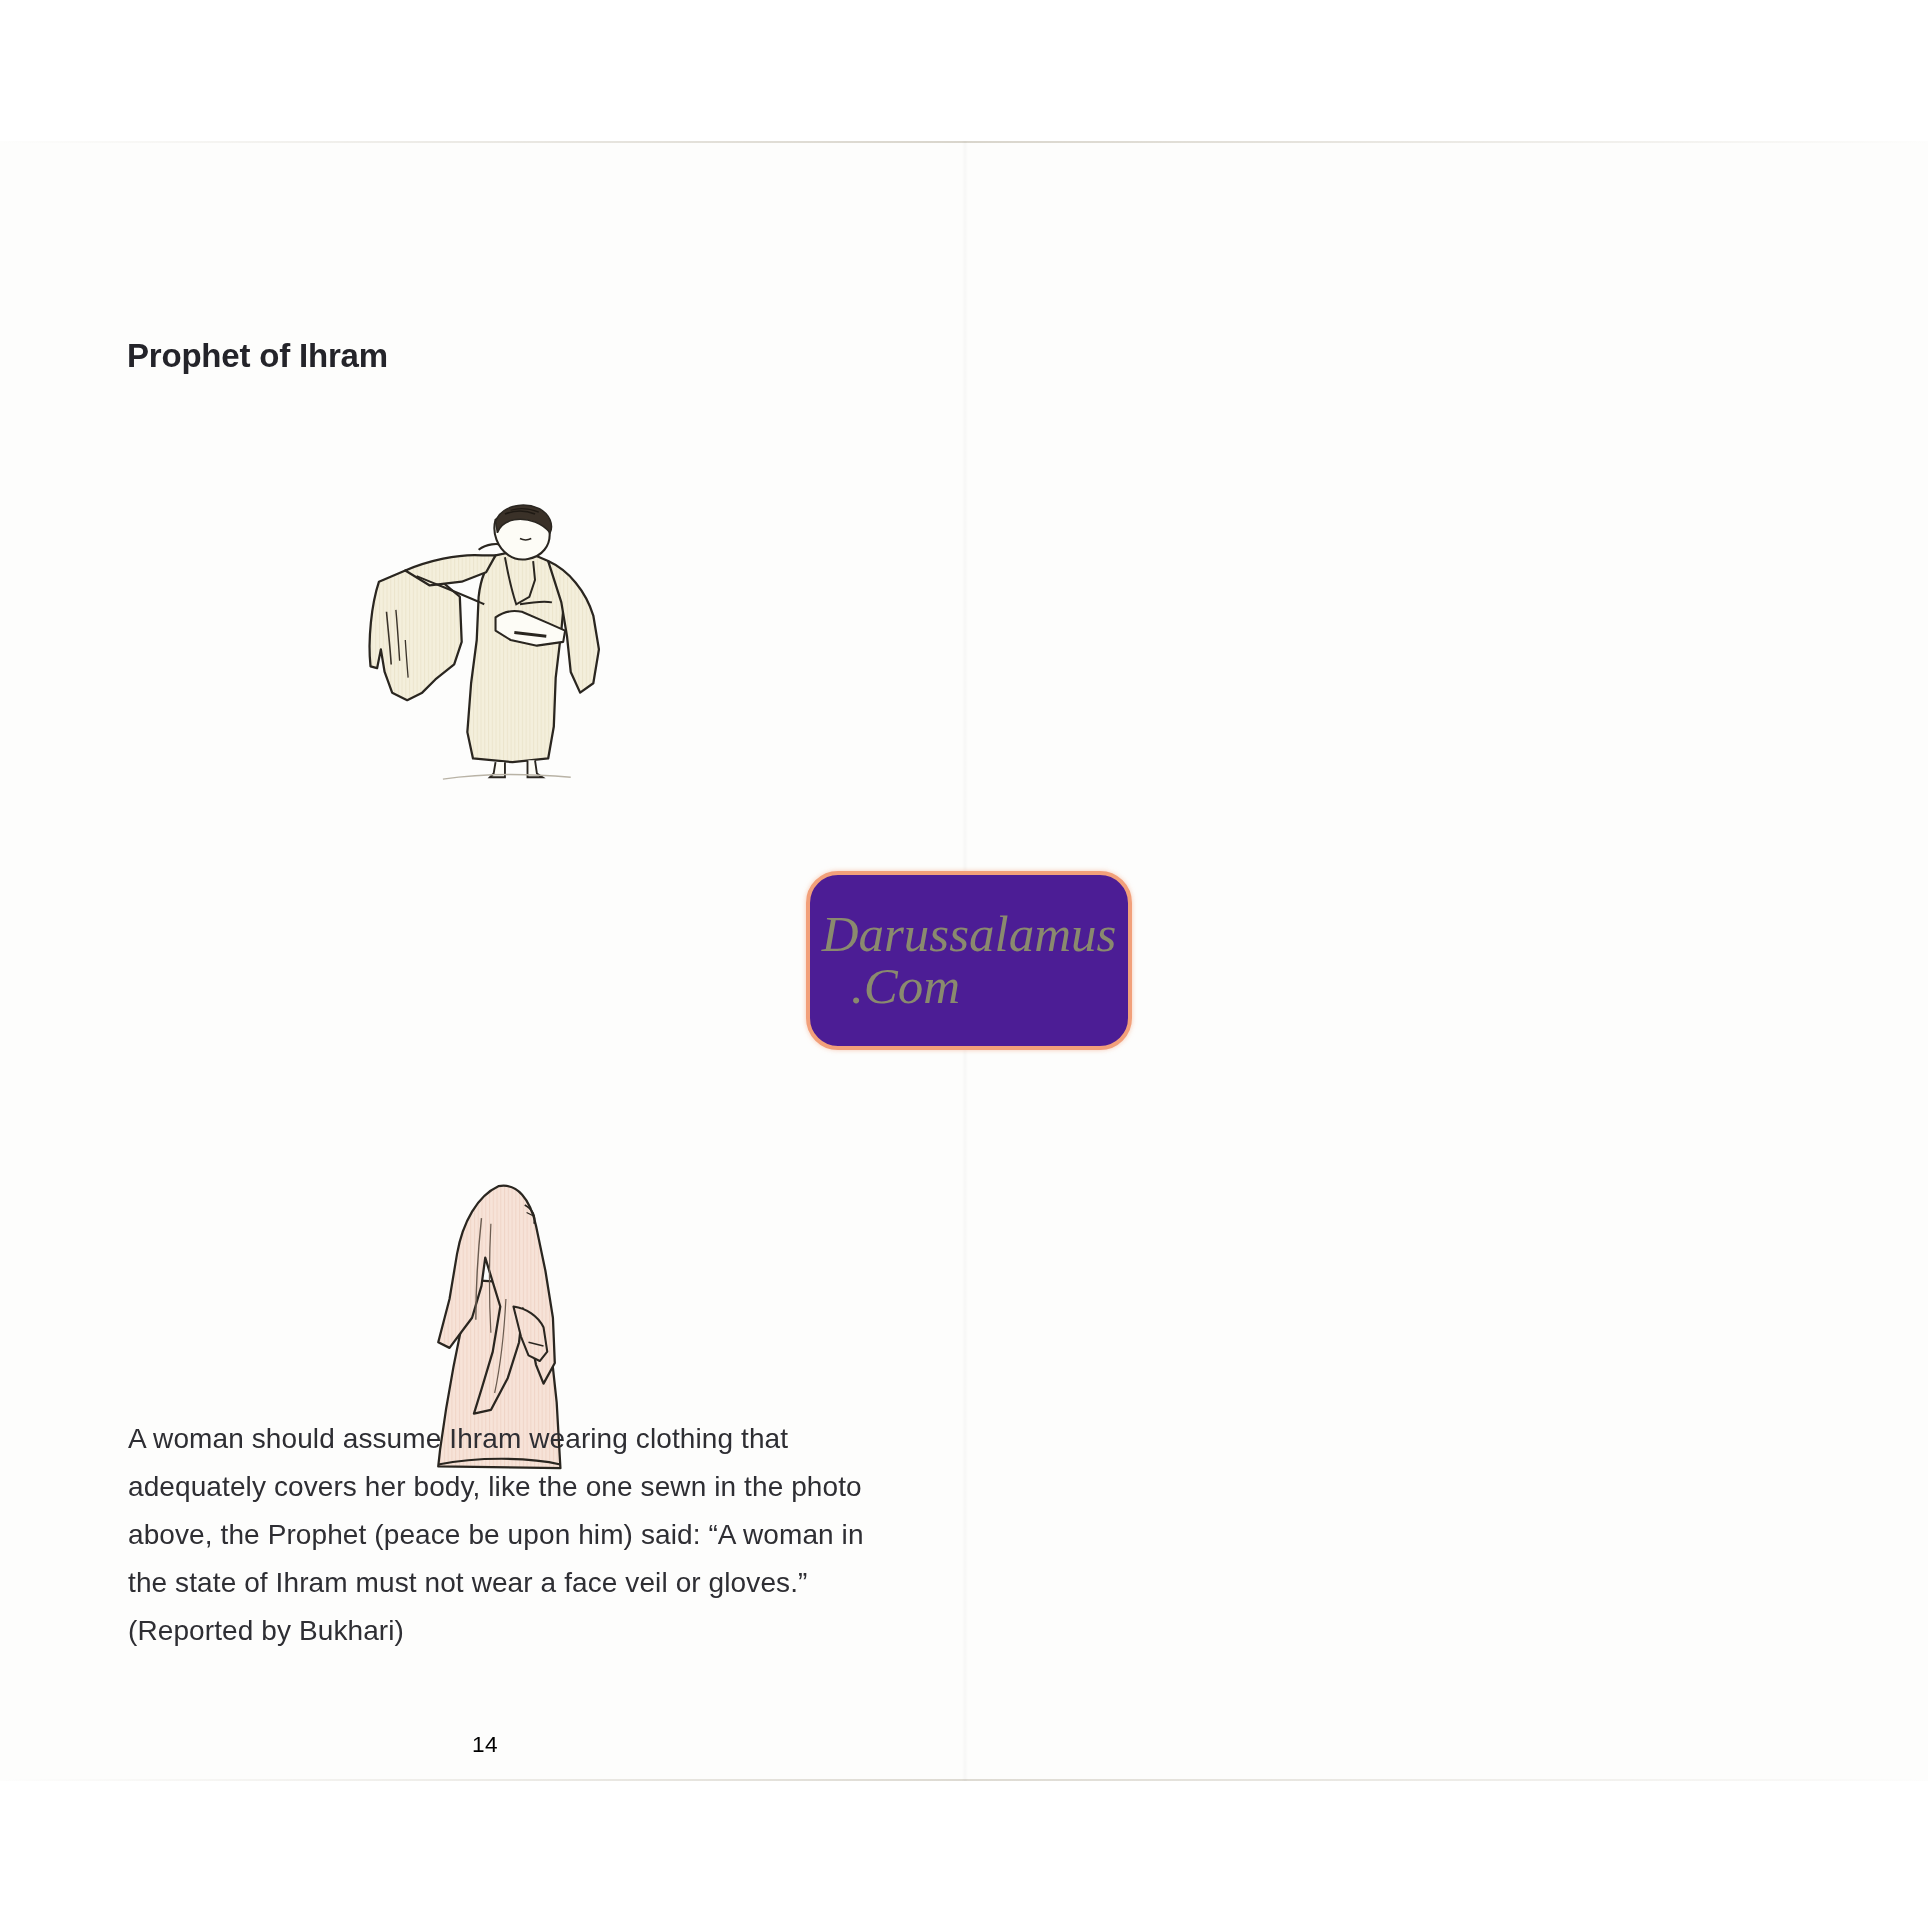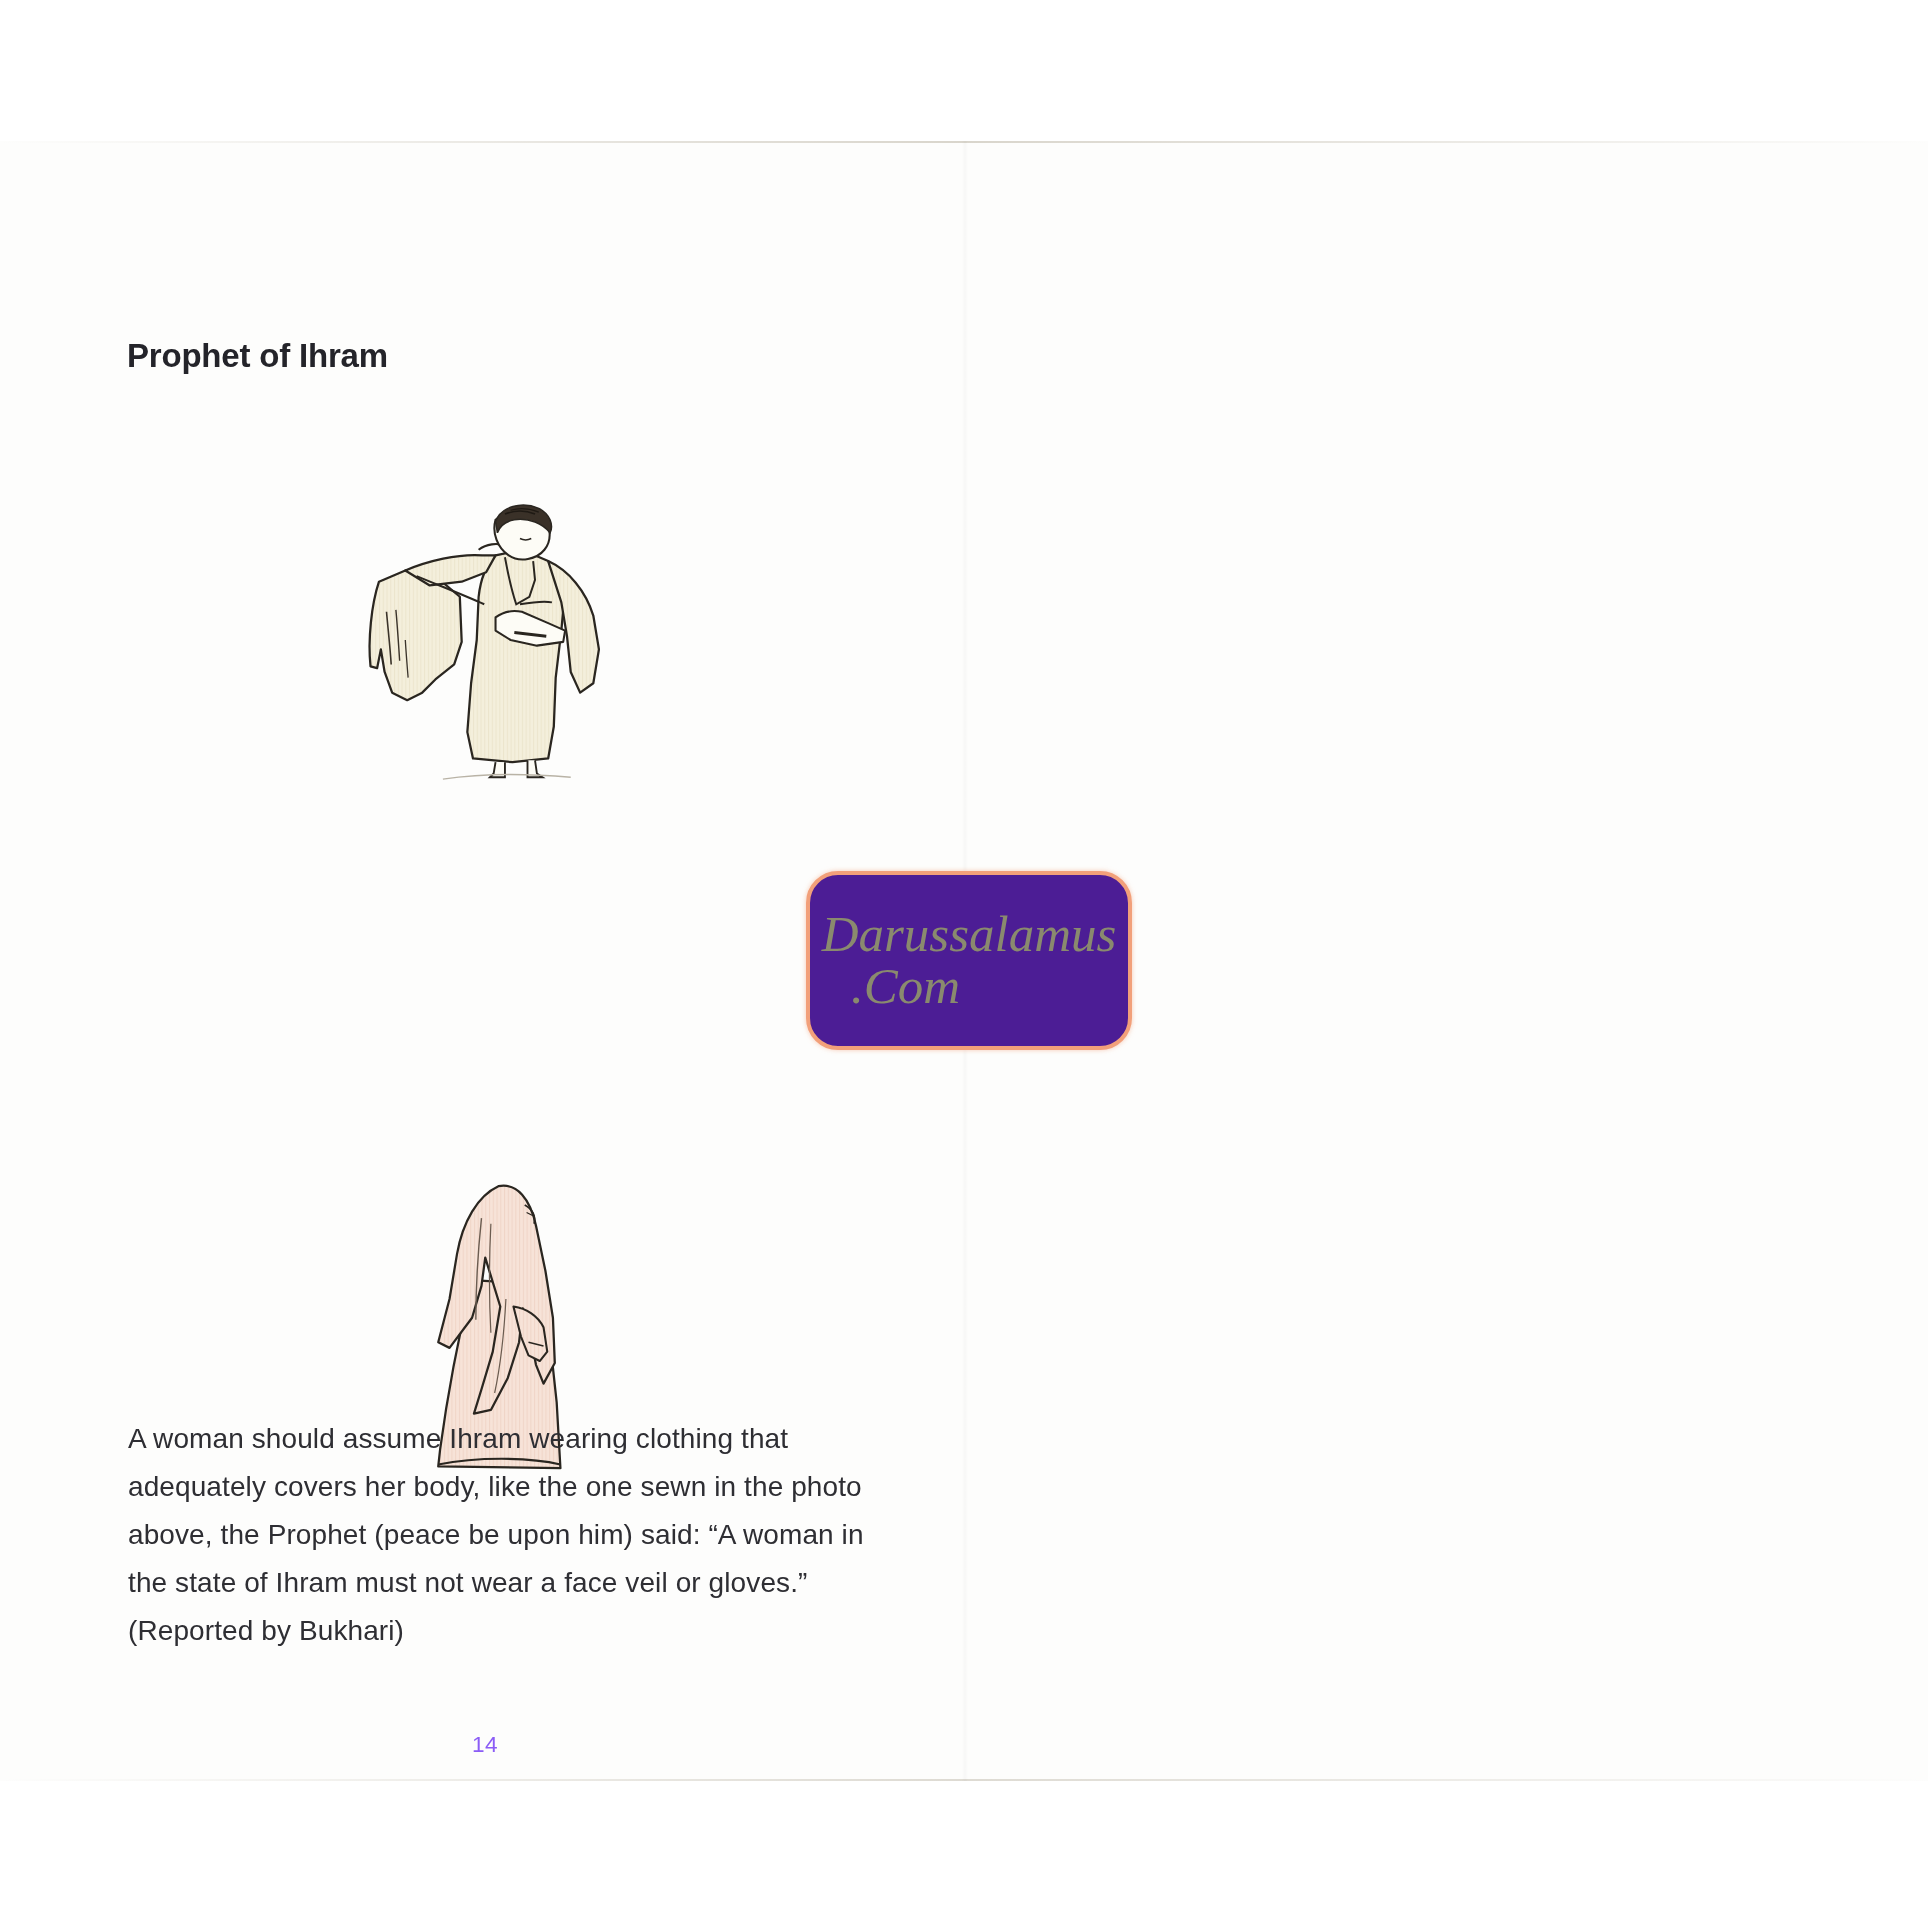--- a/index.html
+++ b/index.html
@@ -80,21 +80,21 @@
     letter-spacing: 0.1px;
   }
   .body-text.justified { text-align: left; }
 
   #left-para-1 { left: 128px; top: 631px;  width: 744px; }
   #left-para-2 { left: 128px; top: 1246px; width: 744px; }
 
   .page-number {
     position: absolute;
     font-size: 22.6px;
-    color: #8b5cf6;
+    color: #000000;
     letter-spacing: 0.5px;
   }
   #page-number-left  { left: 452px;  top: 1591px; width: 66px; text-align: center; }
 
   
   .illustration {
     position: absolute;
   }
   .illustration svg { display: block; }
 

